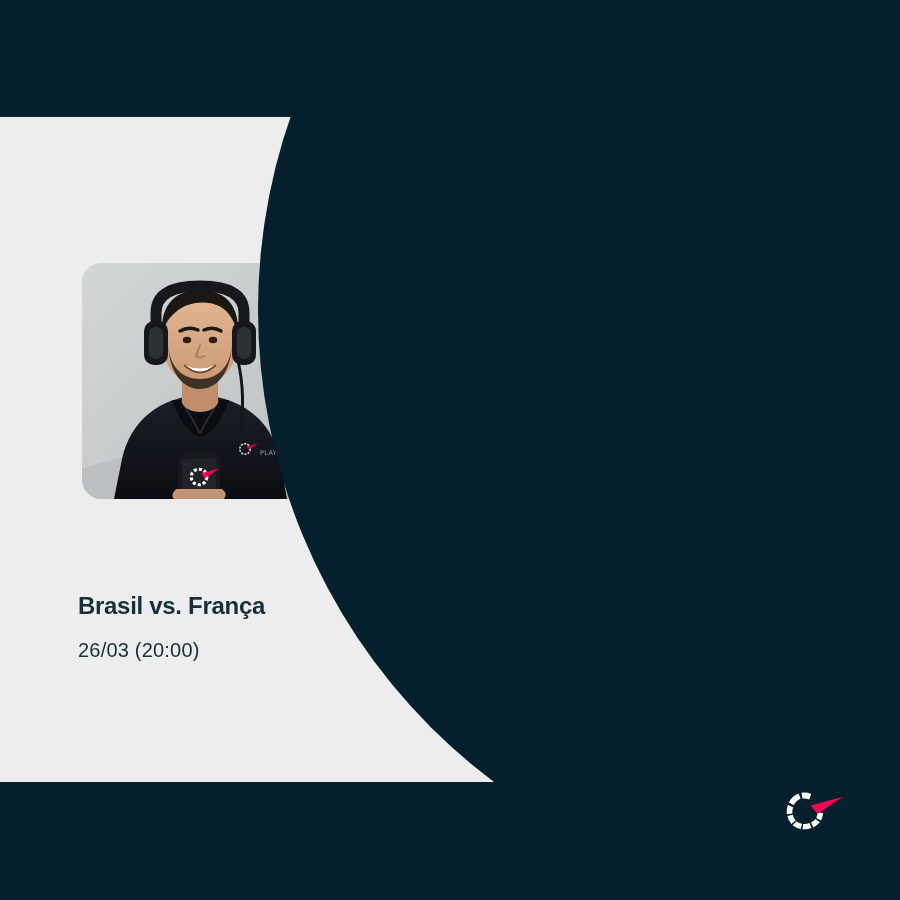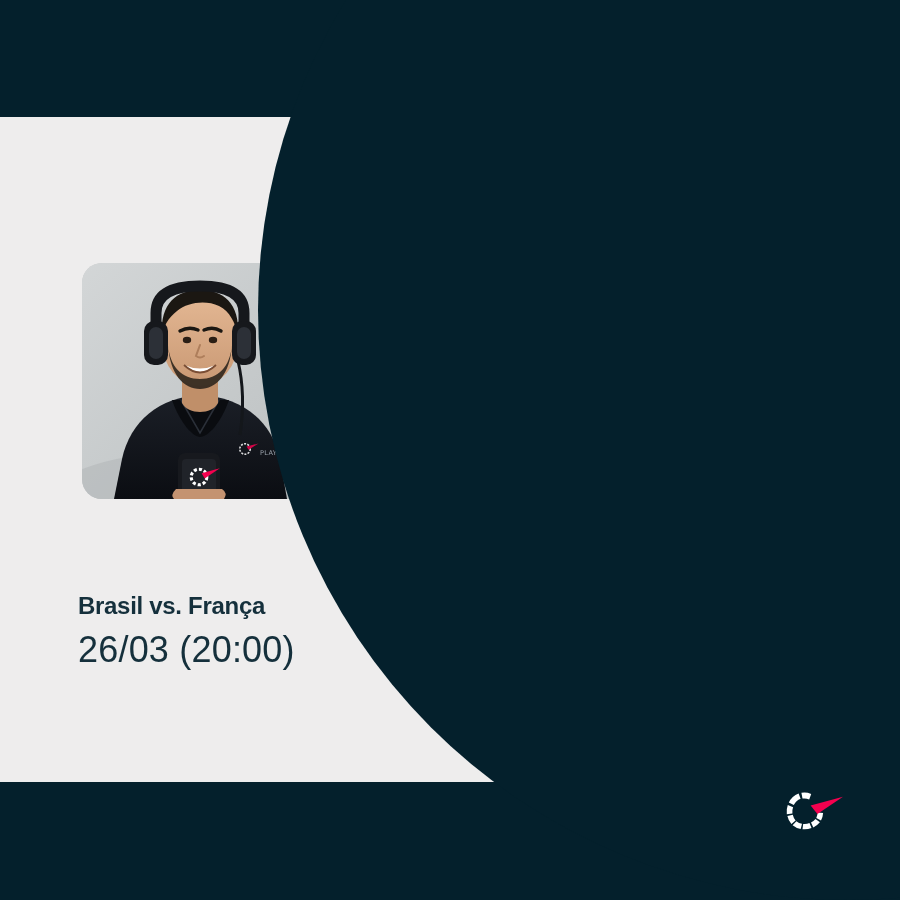--- a/index.html
+++ b/index.html
@@ -110,21 +110,21 @@
     font-size:24px;
     line-height:38px;
     letter-spacing:-0.3px;
     color:#15303C;
     white-space:nowrap;
   }
   #match-datetime {
     margin-top:6px;
     font-family:"Liberation Sans", sans-serif;
     font-weight:400;
-    font-size:36px;
+    font-size:20px;
     line-height:38px;
     letter-spacing:0.2px;
     color:#15303C;
     white-space:nowrap;
   }
 </style>
 </head>
 <body>
 
 <div id="card">

